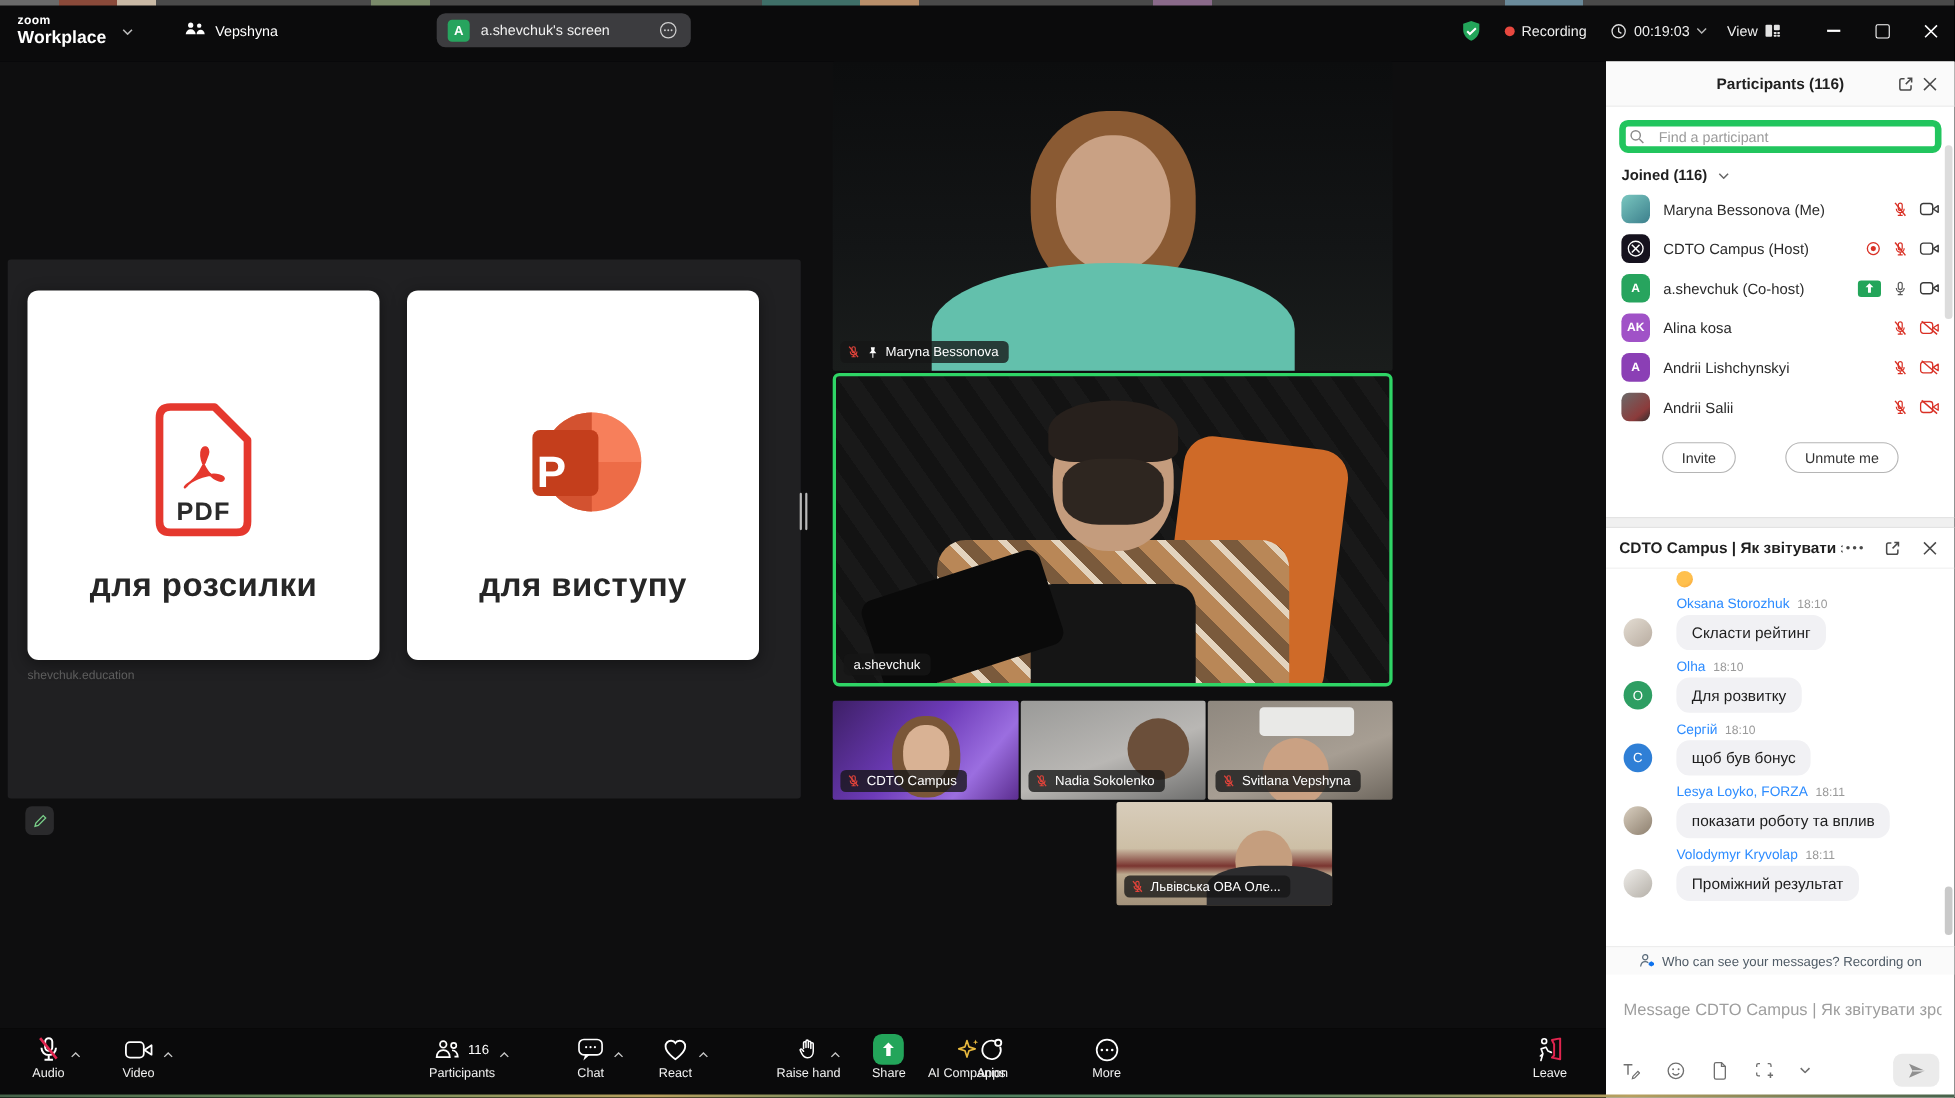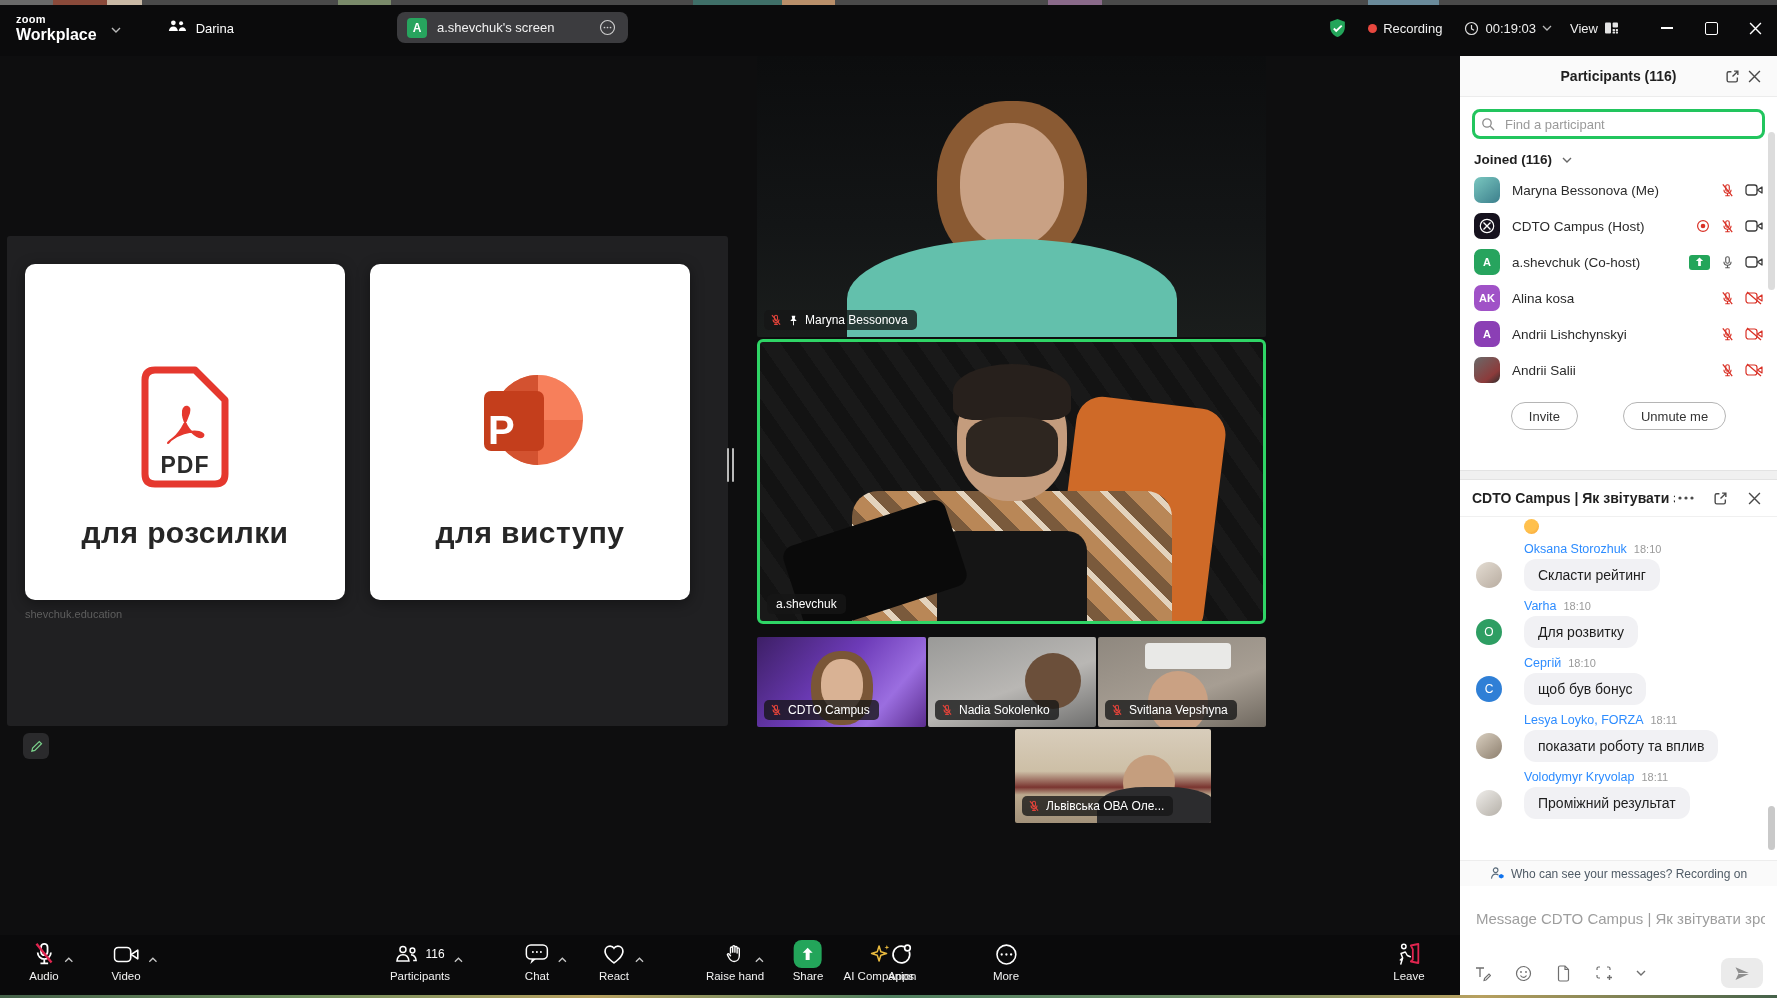--- a/index.html
+++ b/index.html
@@ -76,21 +76,21 @@
   .t-lviv .body{position:absolute;left:42%;bottom:-12px;width:120px;height:48px;background:#2c2c2e;border-radius:40% 40% 0 0;}
 
   
   .sidebar{position:absolute;left:1460px;top:56px;width:317px;height:942px;background:#fff;display:flex;flex-direction:column;box-sizing:border-box;}
   .participants{height:414px;display:flex;flex-direction:column;position:relative;background:#fff;}
   .p-header{height:40px;background:#fafafa;border-bottom:1px solid #ececec;display:flex;align-items:center;padding:0 12px;}
   .p-title{flex:1;text-align:center;font-weight:bold;font-size:14px;color:#1f1f1f;padding-left:44px;white-space:nowrap;}
   .hicon{display:flex;align-items:center;justify-content:center;width:22px;height:22px;color:#4a4a4a;}
   .p-search{margin:12px 12px 4px;position:relative;}
   .p-search svg{position:absolute;left:9px;top:8px;}
-  .p-search input{width:100%;height:30px;box-sizing:border-box;border:3px solid #22c55e;border-radius:8px;padding:0 8px 0 30px;font-size:13px;color:#333;outline:none;font-family:"Liberation Sans",sans-serif;}
+  .p-search input{width:100%;height:30px;box-sizing:border-box;border:6px solid #22c55e;border-radius:8px;padding:0 8px 0 30px;font-size:13px;color:#333;outline:none;font-family:"Liberation Sans",sans-serif;}
   .p-search input::placeholder{color:#9a9a9a;}
   .joined{display:flex;align-items:center;gap:10px;padding:9px 14px 5px;font-weight:bold;font-size:13.5px;color:#1f1f1f;}
   .p-row{height:36px;display:flex;align-items:center;gap:12px;padding:0 14px;}
   .pav{width:26px;height:26px;border-radius:7px;display:flex;align-items:center;justify-content:center;color:#fff;font-size:11px;font-weight:bold;flex:none;}
   .pav-maryna{background:linear-gradient(140deg,#7ac7c0,#3c7f8c);}
   .pav-cdto{background:#16121e;}
   .pav-shev{background:#27a45e;}
   .pav-alina{background:#a052c7;}
   .pav-andriil{background:#8b3fb5;}
   .pav-salii{background:linear-gradient(140deg,#6a6a6a,#8c3b3b 70%,#2e2e2e);}
@@ -160,21 +160,21 @@
     </span>
     <div class="meeting-tab">
       <span>
         <svg width="20" height="15" viewBox="0 0 22 16" fill="#fff">
             <circle cx="7" cy="4" r="2.6"></circle>
             <path d="M2 13c.3-3 2.2-5 5-5s4.7 2 5 5z"></path>
             <circle cx="15.5" cy="4.5" r="2.2"></circle>
             <path d="M12.8 13c.3-2.6 1.9-4.3 4.3-4.3 2 0 3.6 1.7 3.9 4.3z"></path>
           </svg>
       </span>
-      <span>Darina</span>
+      <span>Vepshyna</span>
     </div>
     <div class="screen-tab">
       <span class="av">A</span>
       <span class="txt">a.shevchuk's screen</span>
       <span class="hicon" style="color:#cfcfcf;">
         <svg width="17" height="17" viewBox="0 0 18 18" fill="none" stroke="currentColor" stroke-width="1.2">
             <circle cx="9" cy="9" r="7.4"></circle>
             <circle cx="5.8" cy="9" r=".9" fill="currentColor" stroke="none"></circle>
             <circle cx="9" cy="9" r=".9" fill="currentColor" stroke="none"></circle>
             <circle cx="12.2" cy="9" r=".9" fill="currentColor" stroke="none"></circle>
@@ -544,21 +544,21 @@
       <div class="c-msgs">
         <div class="emoji-sliver"></div>
 
         <div class="msg">
           <div class="m-head"><span>Oksana Storozhuk</span><span class="m-time">18:10</span></div>
           <span class="m-av av-oksana"></span>
           <div class="m-bubble">Скласти рейтинг</div>
         </div>
 
         <div class="msg">
-          <div class="m-head"><span>Varha</span><span class="m-time">18:10</span></div>
+          <div class="m-head"><span>Olha</span><span class="m-time">18:10</span></div>
           <span class="m-av av-olha">O</span>
           <div class="m-bubble">Для розвитку</div>
         </div>
 
         <div class="msg">
           <div class="m-head"><span>Сергій</span><span class="m-time">18:10</span></div>
           <span class="m-av av-serhii">С</span>
           <div class="m-bubble">щоб був бонус</div>
         </div>
 

